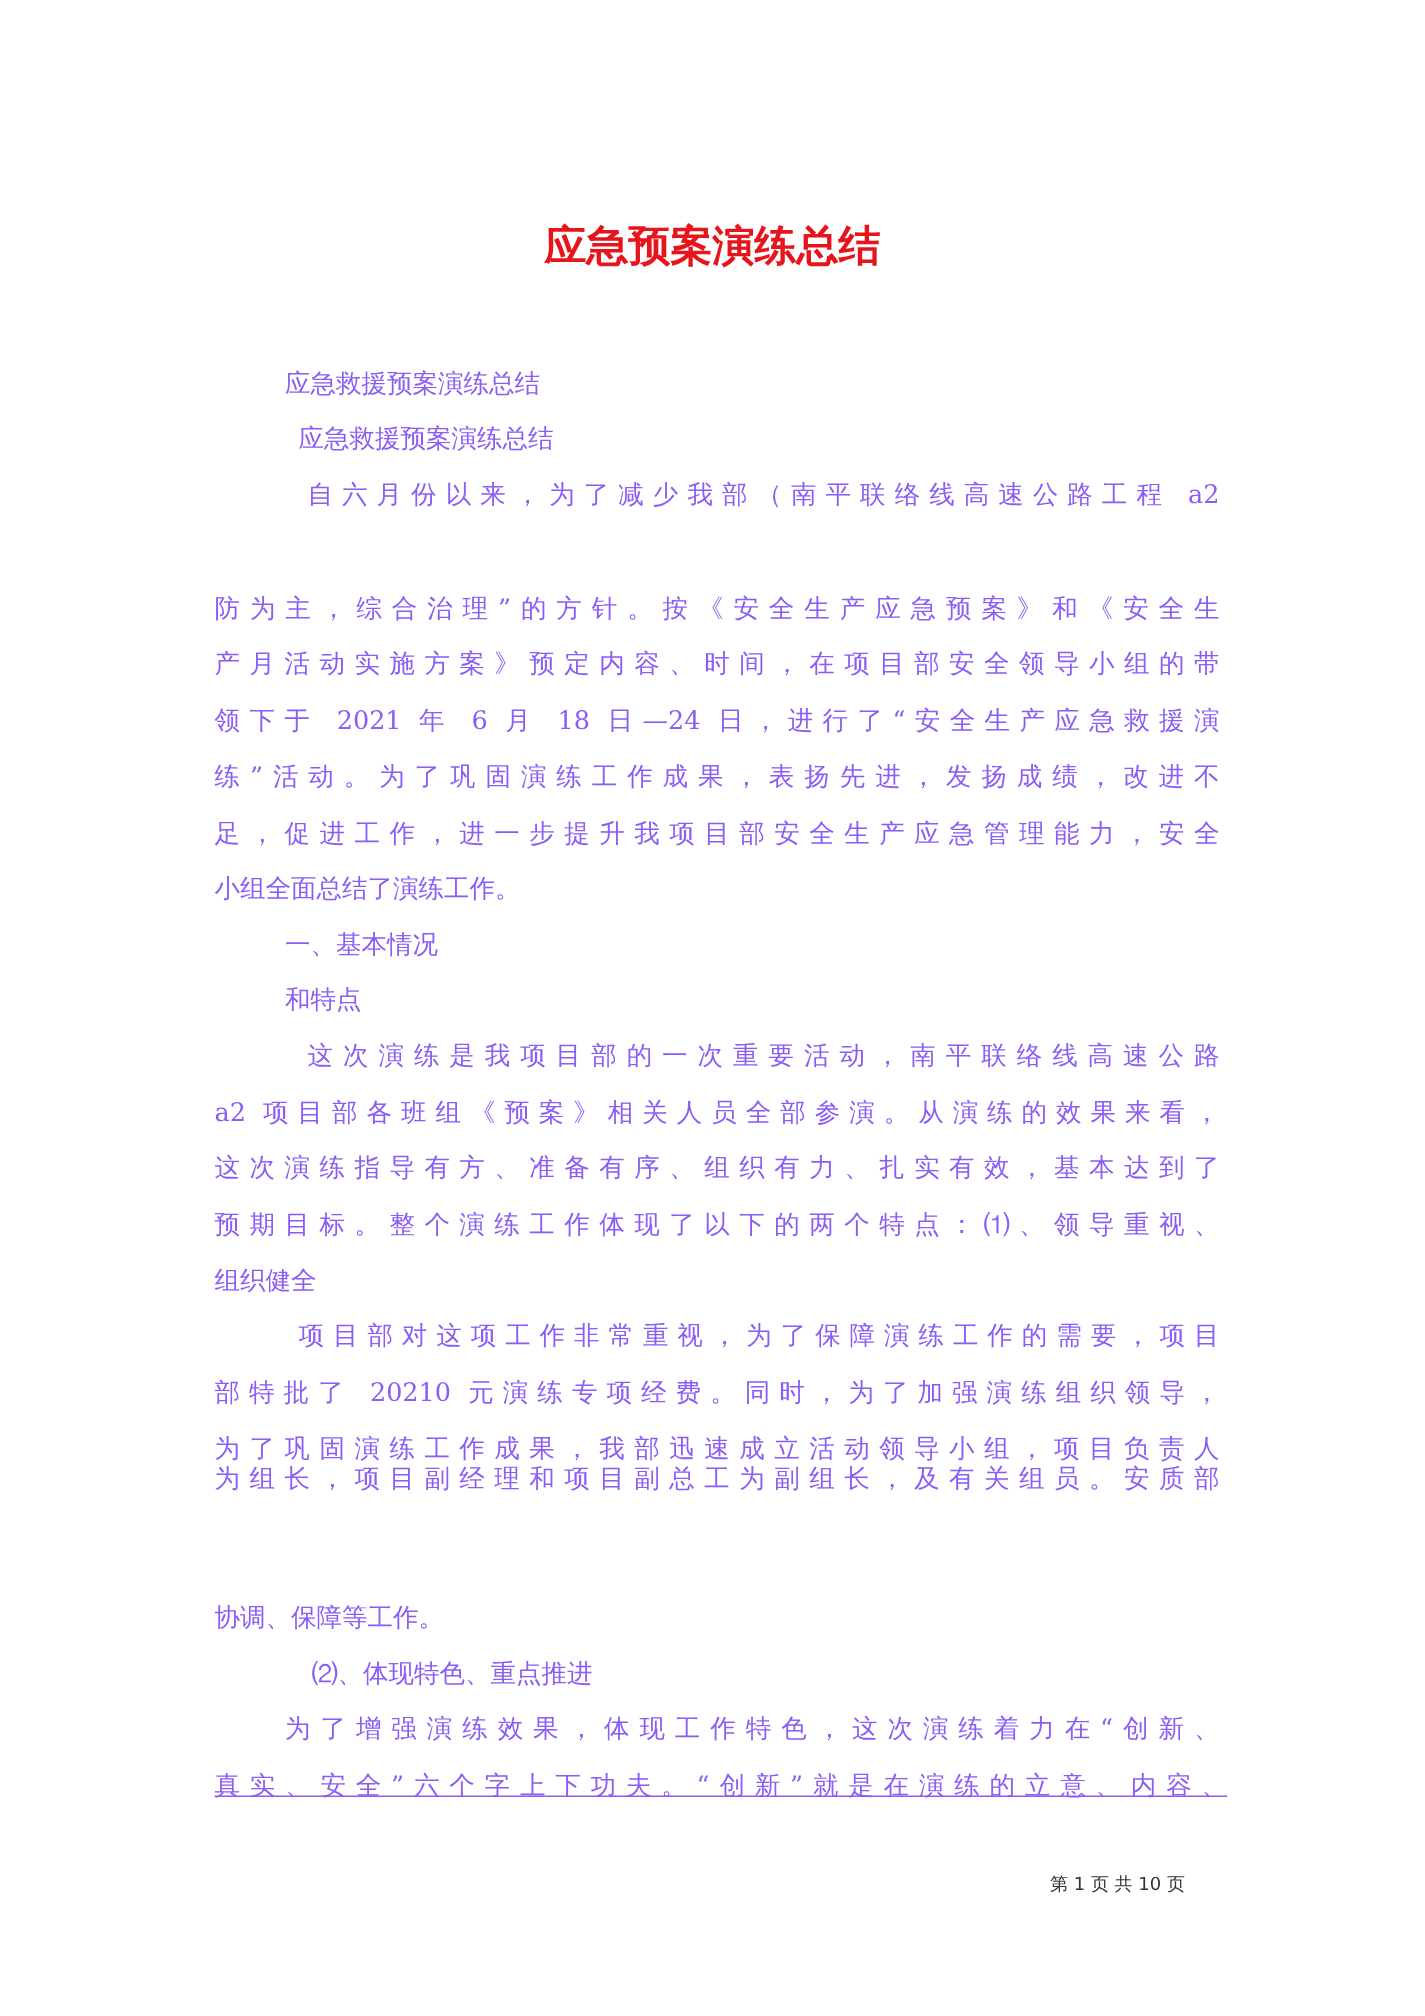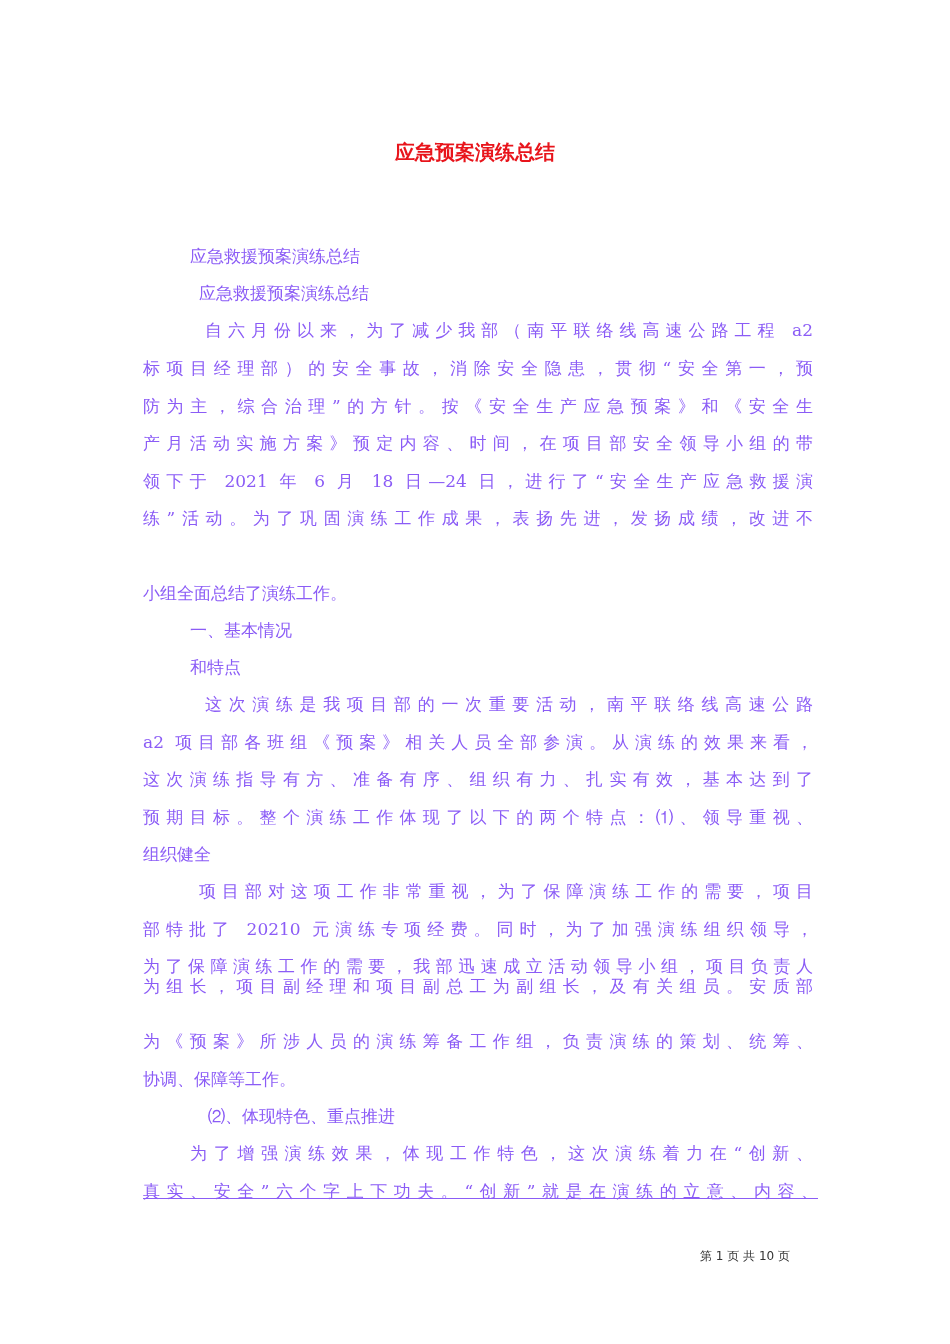--- a/index.html
+++ b/index.html
@@ -19,26 +19,26 @@
       position: absolute;
       left: 0;
       top: 0;
       width: 950px;
       height: 1344px;
       background: #ffffff;
     }
     .title {
       position: absolute;
       left: 0;
-      top: 136px;
+      top: 148px;
       width: 950px;
       text-align: center;
       font-family: "DejaVu Sans", "Liberation Sans", sans-serif;
       font-weight: bold;
-      font-size: 20px;
+      font-size: 28px;
       line-height: 32px;
       color: #e8141b;
       letter-spacing: 0px;
     }
     .line {
       position: absolute;
       left: 143px;
       width: 670px;
       font-size: 17px;
       line-height: 30px;
@@ -68,41 +68,40 @@
 <body>
 
 <div class="page">
 
   <div class="title" style="color: rgb(232, 20, 27);">应急预案演练总结</div>
 
   <div class="line left" style="top:241px; left:190px;">应急救援预案演练总结</div>
   <div class="line left" style="top:278px; left:199px;">应急救援预案演练总结</div>
 
   <div class="line" style="top:315px; left:205px; width:608px;">自六月份以来，为了减少我部（南平联络线高速公路工程 a2</div>
-  <div class="line" style="top:353px;">标项目经理部）的安全事故，消除安全隐患，贯彻“安全第一，预</div>
   <div class="line" style="top:391px;">防为主，综合治理”的方针。按《安全生产应急预案》和《安全生</div>
   <div class="line" style="top:428px;">产月活动实施方案》预定内容、时间，在项目部安全领导小组的带</div>
   <div class="line" style="top:466px;">领下于 2021 年 6 月 18 日—24 日，进行了“安全生产应急救援演</div>
   <div class="line" style="top:503px;">练”活动。为了巩固演练工作成果，表扬先进，发扬成绩，改进不</div>
+  <div class="line" style="top:541px;">足，促进工作，进一步提升我项目部安全生产应急管理能力，安全</div>
   <div class="line left" style="top:578px;">小组全面总结了演练工作。</div>
 
   <div class="line left" style="top:615px; left:190px;">一、基本情况</div>
   <div class="line left" style="top:652px; left:190px;">和特点</div>
 
   <div class="line" style="top:689px; left:205px; width:608px;">这次演练是我项目部的一次重要活动，南平联络线高速公路</div>
   <div class="line" style="top:727px;">a2 项目部各班组《预案》相关人员全部参演。从演练的效果来看，</div>
   <div class="line" style="top:764px;">这次演练指导有方、准备有序、组织有力、扎实有效，基本达到了</div>
   <div class="line" style="top:802px;">预期目标。整个演练工作体现了以下的两个特点：⑴、领导重视、</div>
   <div class="line left" style="top:839px;">组织健全</div>
 
   <div class="line" style="top:876px; left:199px; width:614px;">项目部对这项工作非常重视，为了保障演练工作的需要，项目</div>
   <div class="line" style="top:914px;">部特批了 20210 元演练专项经费。同时，为了加强演练组织领导，</div>
-  <div class="line" style="top:951px;">为了保障演练工作的需要，我部迅速成立活动领导小组，项目负责人</div>
+  <div class="line" style="top:951px;">为了巩固演练工作成果，我部迅速成立活动领导小组，项目负责人</div>
   <div class="line" style="top:971px;">为组长，项目副经理和项目副总工为副组长，及有关组员。安质部</div>
-  <div class="line" style="top:1026px;">为《预案》所涉人员的演练筹备工作组，负责演练的策划、统筹、</div>
   <div class="line left" style="top:1064px;">协调、保障等工作。</div>
 
   <div class="line left" style="top:1101px; left:208px;">⑵、体现特色、重点推进</div>
 
   <div class="line" style="top:1138px; left:190px; width:623px;">为了增强演练效果，体现工作特色，这次演练着力在“创新、</div>
   <div class="line" style="top:1176px; width:675px;text-decoration:underline;">真实、安全”六个字上下功夫。“创新”就是在演练的立意、内容、</div>
 
   <div class="footer">第 1 页 共 10 页</div>
 
 </div>

